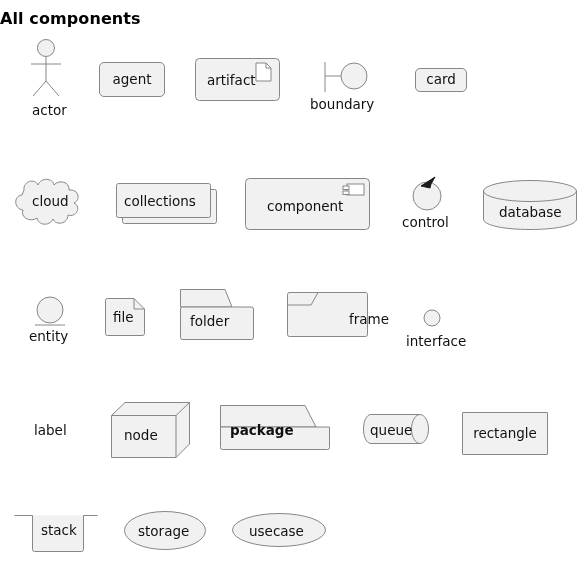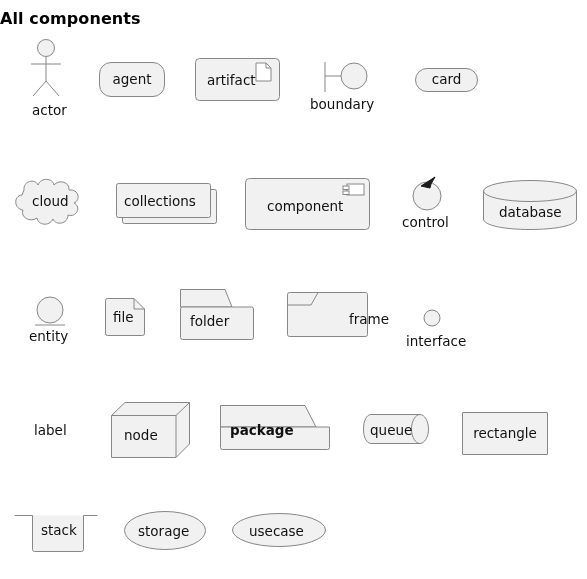--- a/index.html
+++ b/index.html
@@ -42,21 +42,21 @@
   }
   .box-fill {
     background: #F1F1F1;
     border: 1px solid #878787;
     box-sizing: border-box;
     display: flex;
     align-items: center;
     justify-content: center;
   }
   .rounded {
-    border-radius: 12px;
+    border-radius: 5px;
   }
   svg { display: block; overflow: visible; }
   .s-stroke { fill: #F1F1F1; stroke: #878787; stroke-width: 1; }
   .s-line { fill: none; stroke: #878787; stroke-width: 1; }
   .s-solid { fill: #1b1b1b; stroke: #1b1b1b; stroke-width: 1; }
   .bold-lbl { font-weight: bold; margin-top: 12px; }
 </style>
 </head>
 <body>
 
@@ -88,21 +88,21 @@
 
 <div class="shape" style="left:322px; top:58px;">
   <svg width="50" height="38" viewBox="0 0 50 38">
     <line x1="3" y1="4" x2="3" y2="34" class="s-line"></line>
     <line x1="3" y1="18" x2="22" y2="18" class="s-line"></line>
     <circle cx="32" cy="18" r="13" class="s-stroke"></circle>
   </svg>
   <div class="lbl-outside" style="left:-12px; top:38px;">boundary</div>
 </div>
 
-<div class="shape box-fill rounded" style="left:415px; top:68px; width:63px; height:24px;">
+<div class="shape box-fill rounded" style="left:415px; top:68px; width:52px; height:24px;">
   <span class="lbl">card</span>
 </div>
 
 <div class="shape" style="left:10px; top:176px;">
   <svg width="80" height="52" viewBox="0 0 80 52">
     <path d="M 14 14
              C 13 5, 25 2, 28 9
              C 31 1, 43 2, 44 9
              C 49 3, 60 6, 59 14
              C 69 13, 71 24, 64 27

